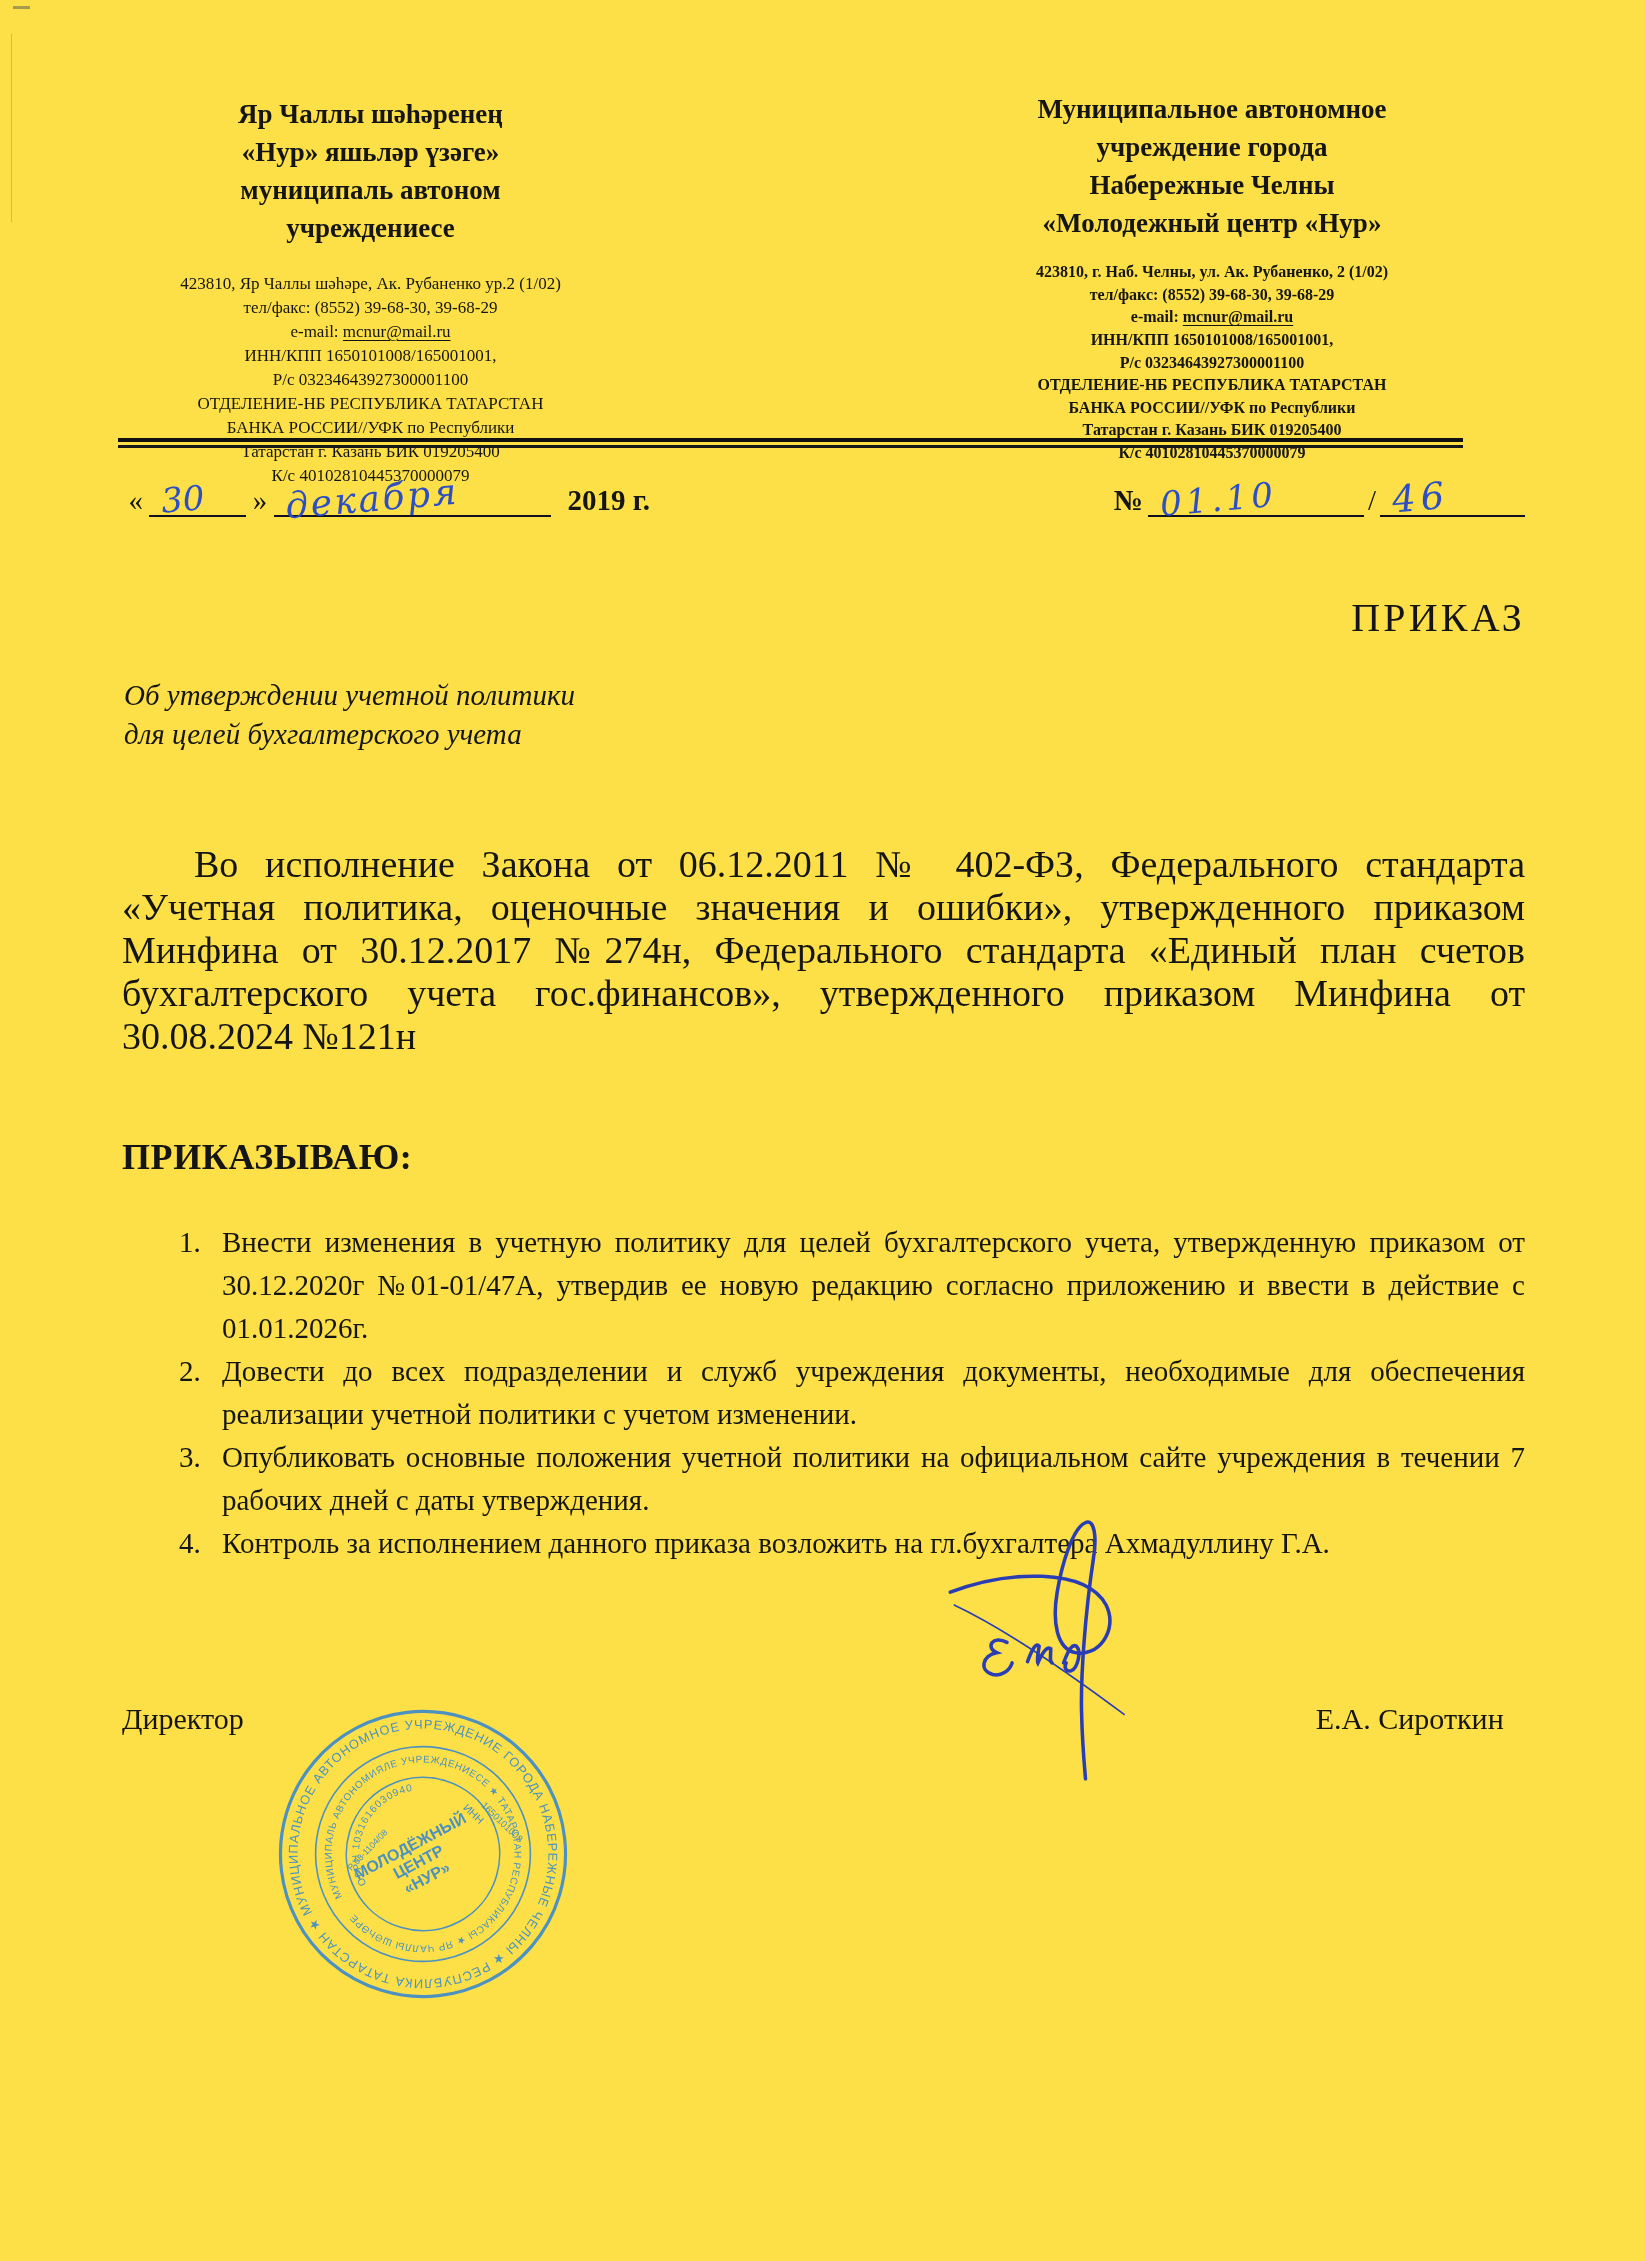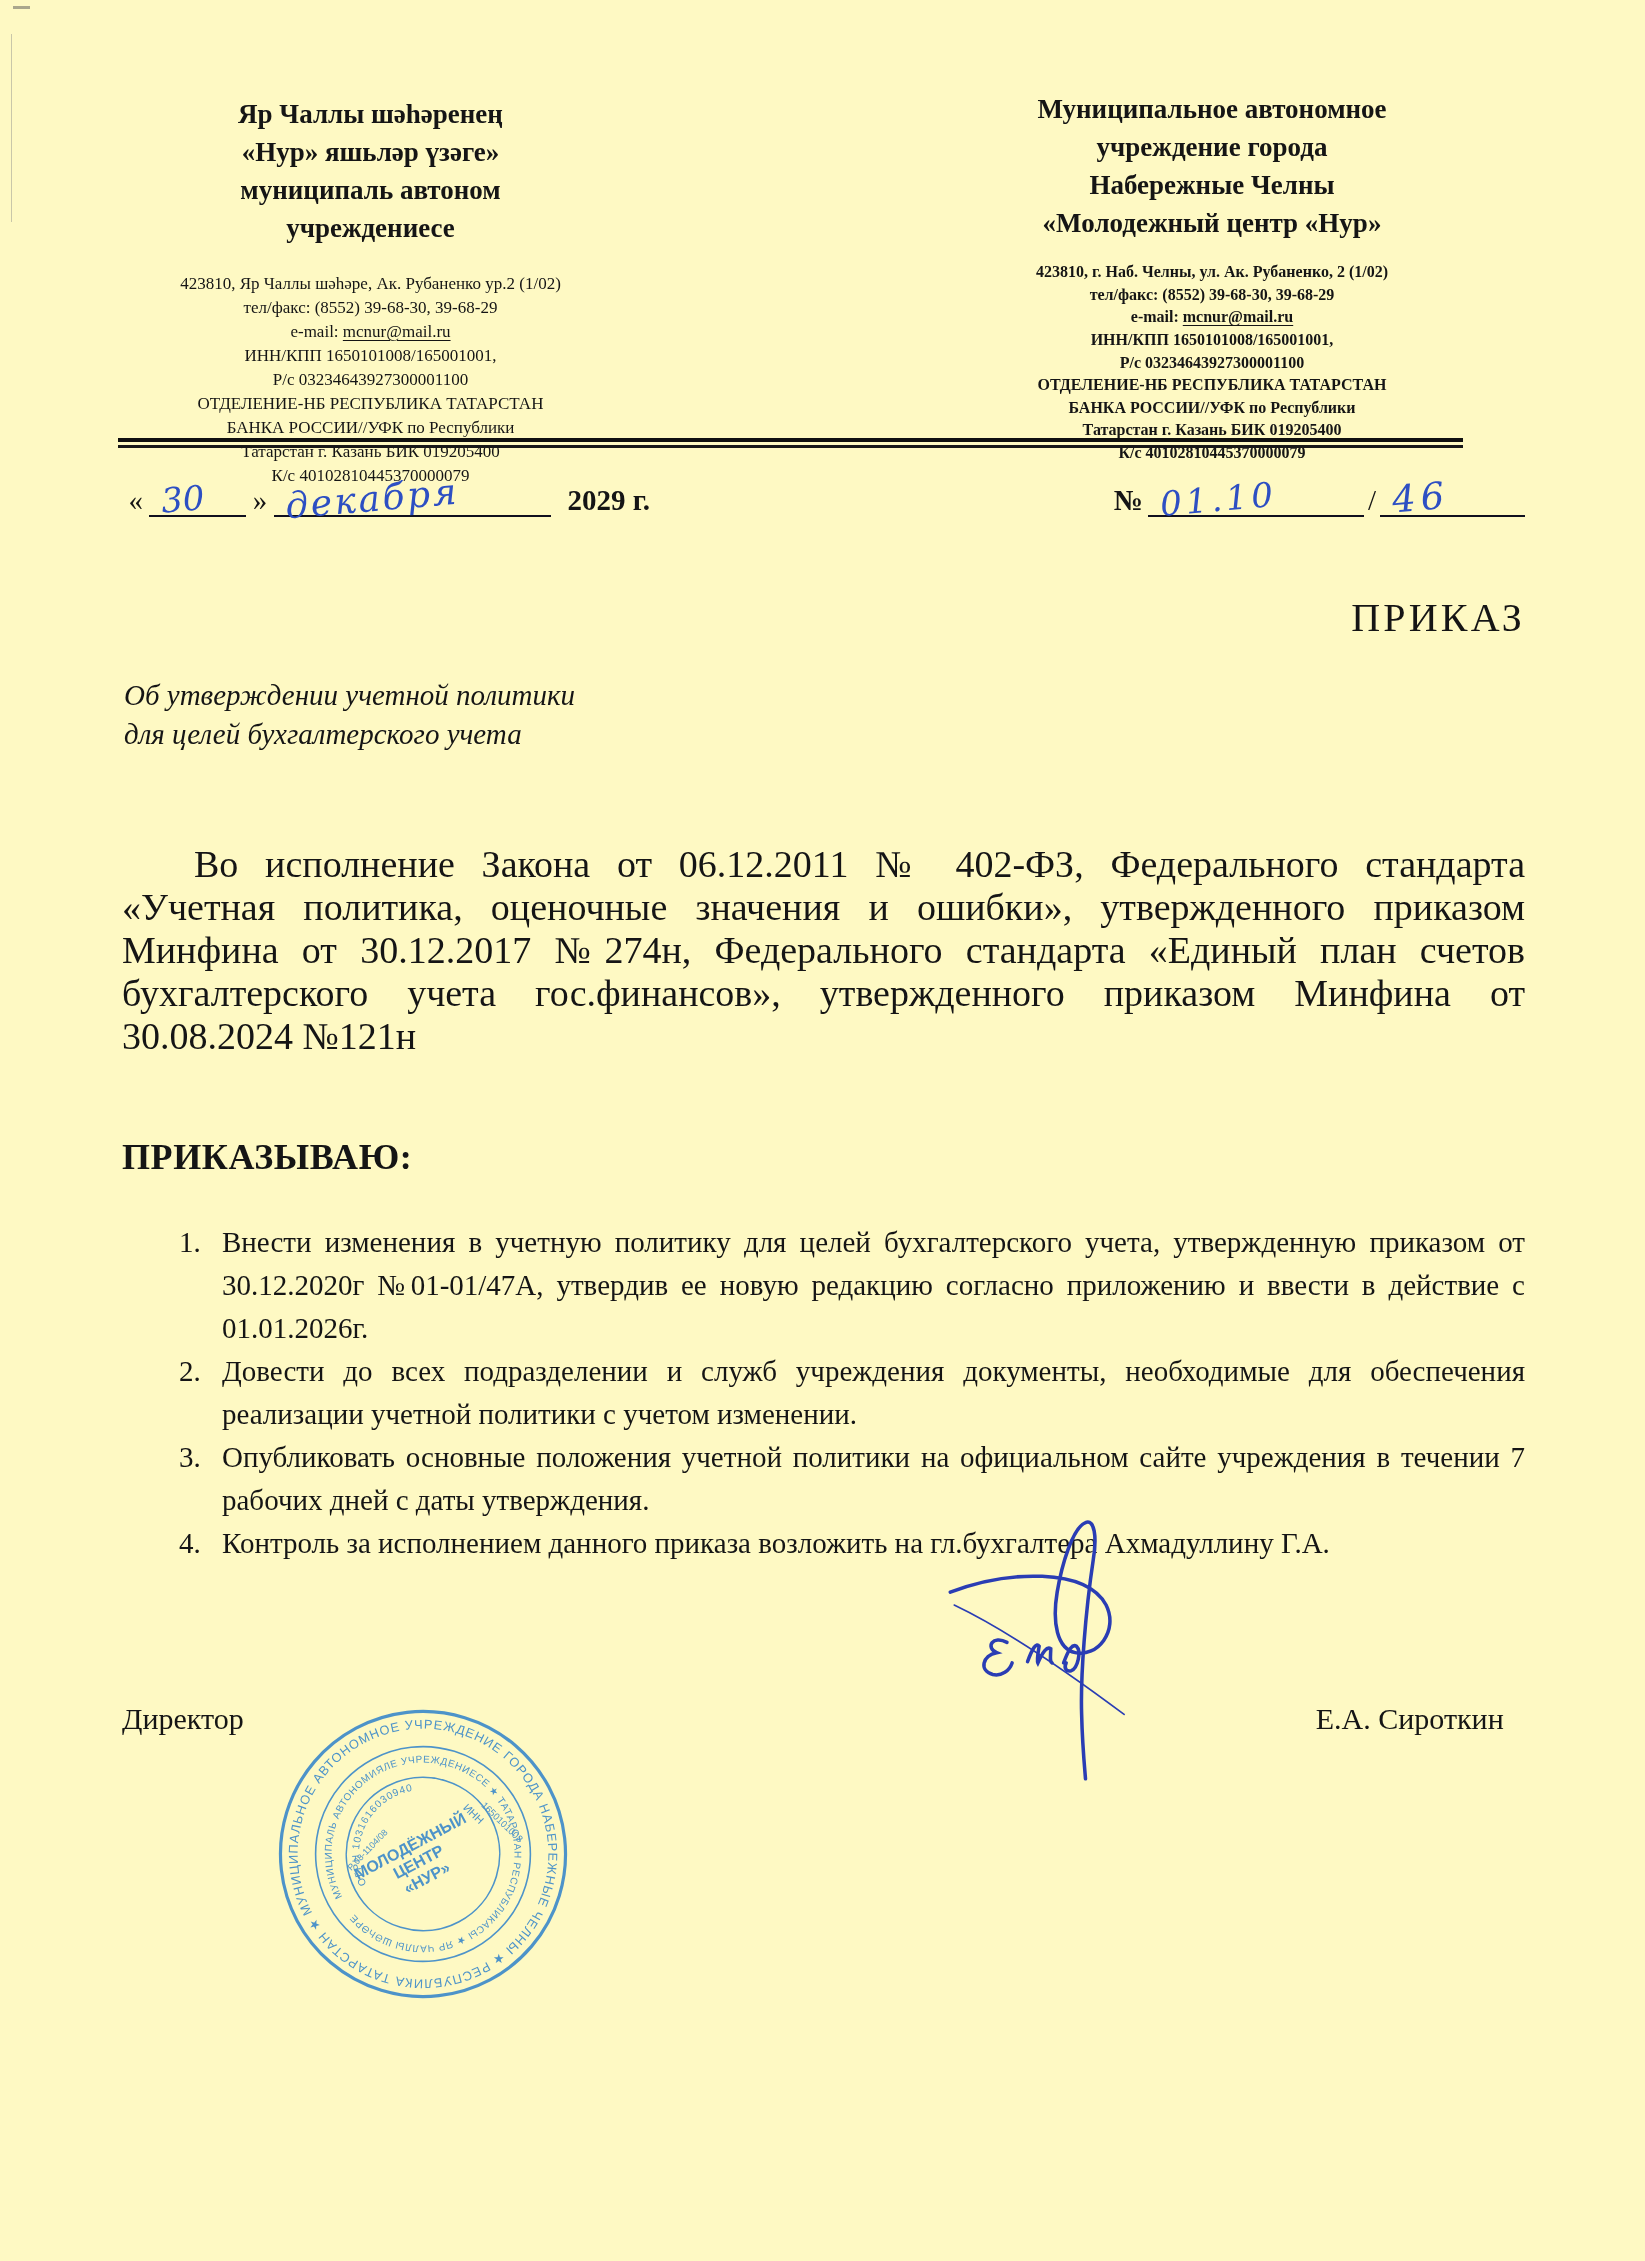--- a/index.html
+++ b/index.html
@@ -1,19 +1,19 @@
 <!DOCTYPE html>
 <html style="font-size:10.3px"><head>
 <meta charset="utf-8">
 <style>
   html,body{margin:0;padding:0;background:#e8e8e6;}
   .page{
     position:relative;
     width:1645px;height:2261px;
-    background:#fef9c3;
+    background:#fde047;
     font-family:"Liberation Serif", serif;
     color:#151515;
     overflow:hidden;
   }
   .pre{white-space:pre-line;}
   
   .hdr-left{position:absolute;left:119px;top:95px;width:503px;text-align:center;}
   .hdr-right{position:absolute;left:954px;top:90px;width:516px;text-align:center;}
   .hdr-title{font-weight:bold;font-size:27px;line-height:38px;}
   .hdr-addr{margin-top:24.5px;font-size:17px;line-height:24px;}
@@ -120,21 +120,21 @@
   <div class="dateline">
     <div class="dl-left">
       <span class="dl-quote">«</span>
       <span class="blank" style="width:97px;">
         <span class="hand hand-day">30</span>
       </span>
       <span class="dl-quote">»</span>
       <span class="blank" style="width:277px;">
         <span class="hand hand-month">декабря</span>
       </span>
-      <span class="dl-year">2029 г.</span>
+      <span class="dl-year">2019 г.</span>
     </div>
     <div class="dl-right">
       <span class="num-label">№</span>
       <span class="blank" style="width:216px;">
         <span class="hand hand-num1">01.10</span>
       </span>
       <span class="num-slash">/</span>
       <span class="blank" style="width:145px;">
         <span class="hand hand-num2">46</span>
       </span>

